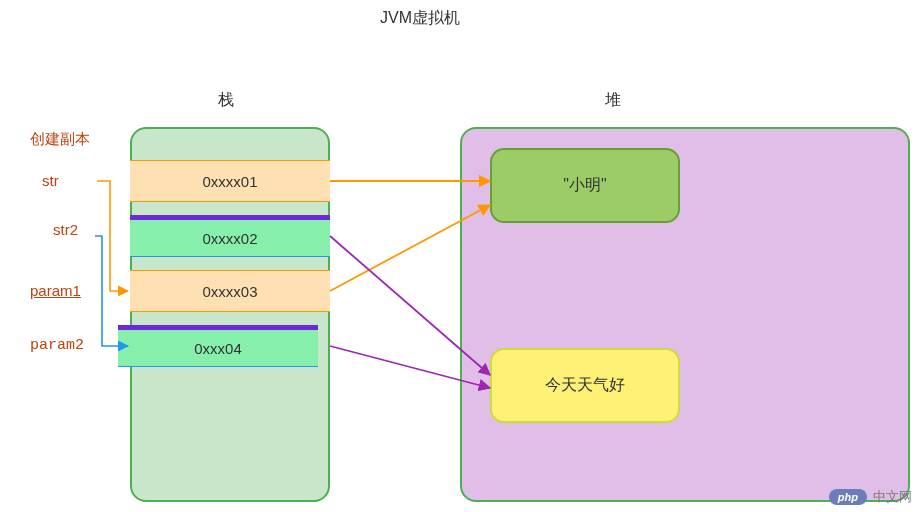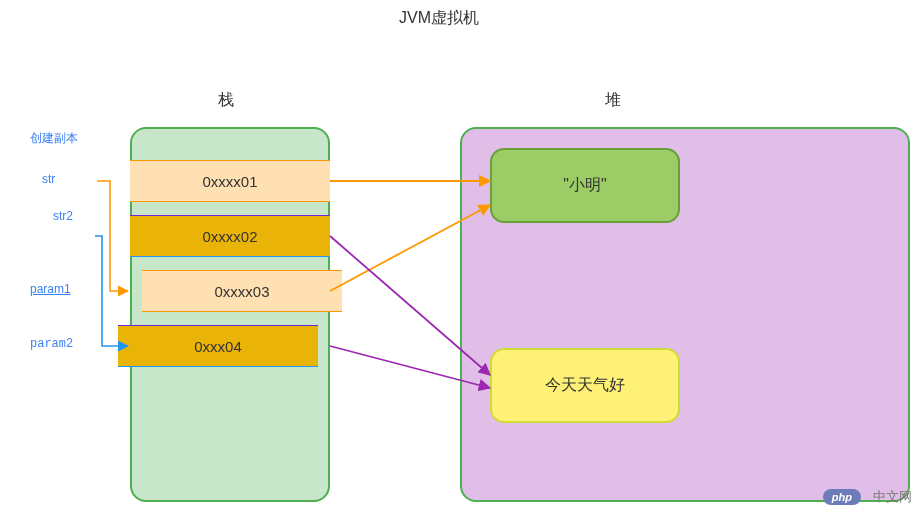--- a/index.html
+++ b/index.html
@@ -41,91 +41,91 @@
       position: absolute;
       width: 200px;
       height: 42px;
       display: flex;
       align-items: center;
       justify-content: center;
       font-size: 15px;
       color: #333;
     }
     .slot-orange { background: #ffe0b2; border-top: 1px solid #ff9800; border-bottom: 1px solid #ff9800; }
-    .slot-blue   { background: #eab308; border-top: 1px solid #6d28d9; border-bottom: 1px solid #2196f3; }
+    .slot-blue   { background: #86efac; border-top: 5px solid #6d28d9; border-bottom: 1px solid #2196f3; }
     .heap-node {
       position: absolute;
       width: 190px;
       height: 75px;
       border-radius: 14px;
       display: flex;
       align-items: center;
       justify-content: center;
       font-size: 16px;
       color: #333;
     }
     .heap-green  { background: #9ccc65; border: 2px solid #689f38; }
     .heap-yellow { background: #fff176; border: 2px solid #cddc39; }
     .label {
       position: absolute;
-      font-size: 12px;
-      color: #3b82f6;
+      font-size: 15px;
+      color: #c2410c;
     }
     svg.arrows {
       position: absolute;
       left: 0; top: 0;
       width: 920px; height: 512px;
       pointer-events: none;
     }
     .watermark {
       position: absolute;
       right: 8px;
       bottom: 6px;
       display: flex;
       align-items: center;
-      gap: 12px;
+      gap: 6px;
       font-size: 13px;
       color: #777;
     }
     .php-badge {
       background: #6c7cb8;
       color: #fff;
       font-size: 11px;
       font-style: italic;
       padding: 2px 9px;
       border-radius: 10px;
       font-weight: bold;
     }
   </style>
 </head>
 <body>
 
-<div class="title" style="left:380px; top:8px;margin-left:19px;">JVM虚拟机</div>
+<div class="title" style="left:380px; top:8px;">JVM虚拟机</div>
 <div class="title" style="left:218px; top:90px;">栈</div>
 <div class="title" style="left:605px; top:90px;">堆</div>
 
 <div class="stack-box"></div>
 <div class="heap-box"></div>
 
 <div id="slot0" class="slot slot-orange" style="left:130px; top:160px;">
     <span>0xxxx01</span>
   </div>
 <div id="slot1" class="slot slot-blue" style="left:130px; top:215px;">
     <span>0xxxx02</span>
   </div>
-<div id="slot2" class="slot slot-orange" style="left:142px; top:270px;">
+<div id="slot2" class="slot slot-orange" style="left:130px; top:270px;">
     <span>0xxxx03</span>
   </div>
 <div id="slot3" class="slot slot-blue" style="left:118px; top:325px;">
     <span>0xxx04</span>
   </div>
 
 <div class="label" style="left:30px; top:130px;">创建副本</div>
 <div class="label" style="left:42px;  top:172px;">str</div>
-<div class="label" style="left:53px;  top:209px;">str2</div>
+<div class="label" style="left:53px;  top:221px;">str2</div>
 <div class="label" style="left:30px;  top:282px;text-decoration:underline;">param1</div>
 <div class="label" style="left:30px;  top:337px;font-family:Liberation Mono, monospace;">param2</div>
 
 <div class="heap-node heap-green" style="left:490px; top:148px;">
     <span>"小明"</span>
   </div>
 <div class="heap-node heap-yellow" style="left:490px; top:348px;">
     <span>今天天气好</span>
   </div>
 

